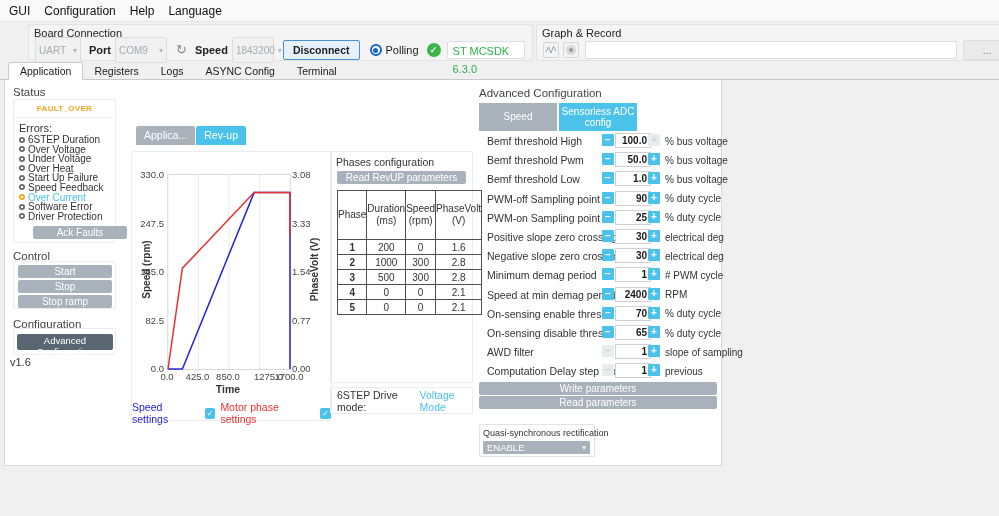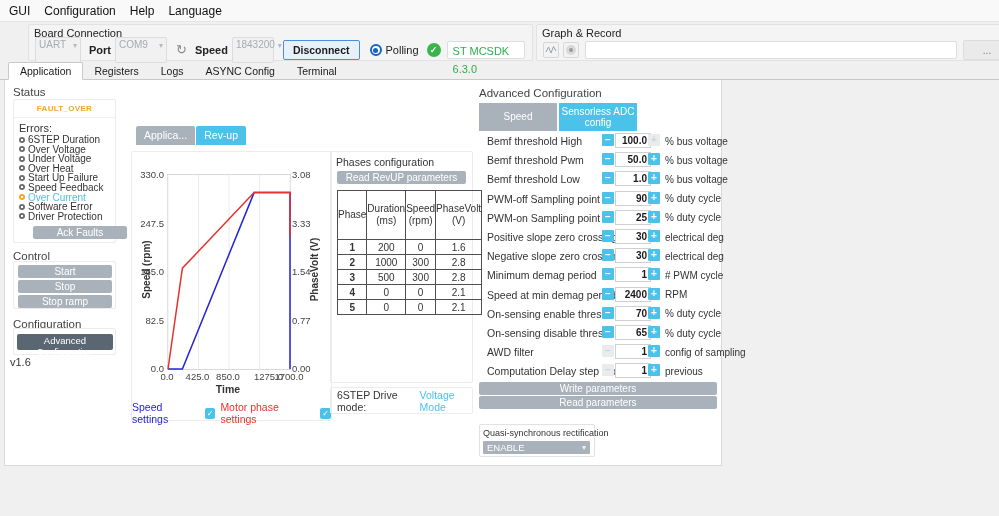--- a/index.html
+++ b/index.html
@@ -7,21 +7,21 @@
           font-family:"Liberation Sans",sans-serif;color:#222;}
   
   .menubar{position:absolute;left:0;top:0;width:100%;height:22px;background:#f9f9f9;
            border-bottom:1px solid #e6e6e6;display:flex;align-items:center;padding-left:2px;box-sizing:border-box;}
   .menu-item{font-size:12px;padding:2px 7px;color:#111;cursor:default;}
   
   .toolbar{position:absolute;left:0;top:23px;width:100%;height:40px;background:#f0f0f0;}
   .group{position:absolute;top:1px;height:37px;border:1px solid #e2e2e2;background:#f4f4f4;border-radius:2px;box-sizing:border-box;margin-left:24px;}
   .group-label{position:absolute;left:5px;top:2px;font-size:11px;color:#222;}
   .grp-row{position:absolute;left:6px;right:7px;top:15px;height:20px;display:flex;align-items:center;}
-  .combo{display:flex;align-items:flex-end;justify-content:space-between;height:17px;background:#f1f1f1;
+  .combo{display:flex;align-items:center;justify-content:space-between;height:17px;background:#f1f1f1;
          border:1px solid #dcdcdc;border-radius:2px;font-size:10px;color:#a5abb3;padding:12px 3px;box-sizing:border-box;}
   .caret{font-size:8px;color:#b3b9bf;margin-left:3px;}
   .lbl{font-size:11px;color:#222;}
   .bold{font-weight:bold;}
   .refresh{font-size:13px;color:#8a8a8a;line-height:16px;}
   .disconnect{height:20px;background:#e7f1fb;border:1px solid #4a90d9;border-radius:2px;
               font-size:10.5px;font-weight:600;color:#1a1a1a;padding:0 9px;font-family:inherit;}
   .radio{width:12px;height:12px;border-radius:50%;border:2px solid #1565c0;background:#fff;
          display:inline-flex;align-items:center;justify-content:center;box-sizing:border-box;}
   .radio .dot{width:5px;height:5px;border-radius:50%;background:#1565c0;}
@@ -435,21 +435,21 @@
           <div class="step minus">−</div>
           <div class="val">65</div>
           <div class="step plus">+</div>
           <span class="param-unit">% duty cycle</span>
         </div>
         <div class="param-row" style="top: 211.2px;">
           <span class="param-label">AWD filter</span>
           <div class="step minus disabled">−</div>
           <div class="val">1</div>
           <div class="step plus">+</div>
-          <span class="param-unit">config of sampling</span>
+          <span class="param-unit">slope of sampling</span>
         </div>
         <div class="param-row" style="top: 230.4px;">
           <span class="param-label">Computation Delay step choice</span>
           <div class="step minus disabled">−</div>
           <div class="val">1</div>
           <div class="step plus">+</div>
           <span class="param-unit">previous</span>
         </div>
       </div>
     <button class="graybtn wrbtn" style="top:302px;">Write parameters</button>

